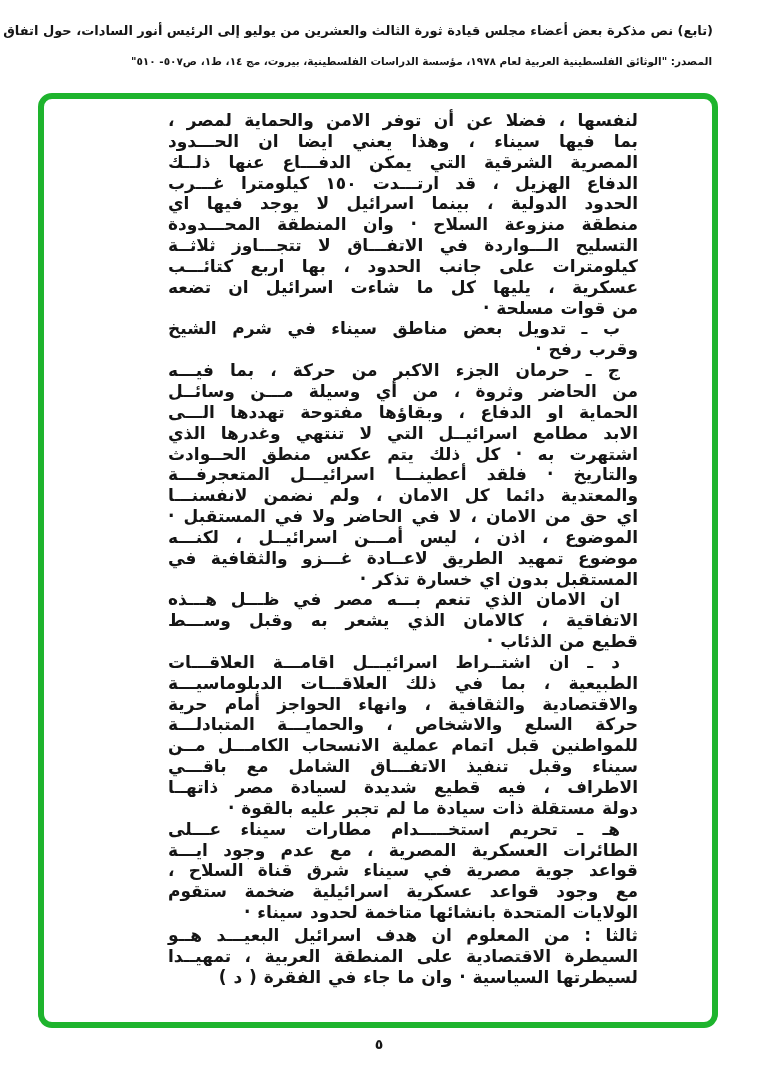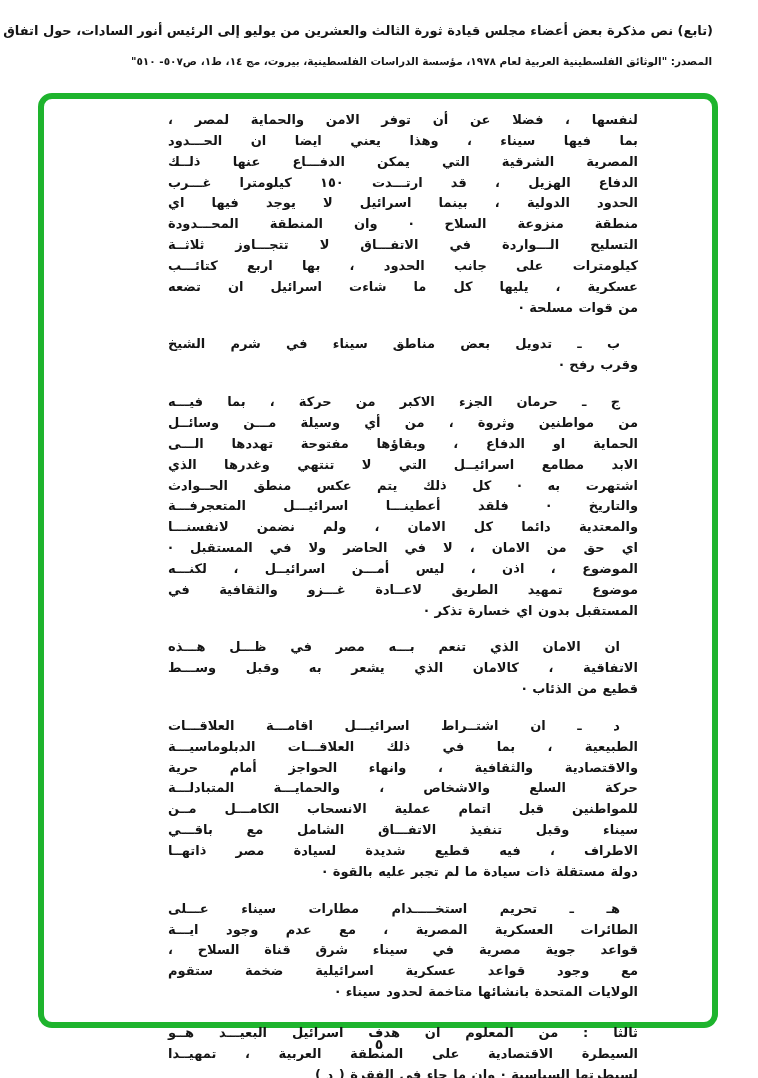--- a/index.html
+++ b/index.html
@@ -33,32 +33,32 @@
   }
   .text-body {
     position: absolute;
     left: 168px; top: 110px;
     width: 470px;
     direction: rtl;
   }
   .line {
     direction: rtl;
     text-align: right;
-    font-size: 13px;
+    font-size: 17px;
     font-weight: bold;
     line-height: 20.85px;
     white-space: normal;
     word-spacing: 1px;
   }
   .line.j {
     text-align: justify;
     text-align-last: justify;
   }
-  .line.ind { padding-right: 18px; margin-top: 16px; }
-  .line.gap { margin-top: 20px; }
+  .line.ind { padding-right: 18px; }
+  .line.gap { margin-top: 2px; }
   .page-number {
     position: absolute; top: 1036px; left: 0; width: 758px;
     text-align: center;
     font-size: 14px; font-weight: bold;
     direction: rtl;
   }
 </style>
 </head>
 <body>
 
@@ -74,21 +74,21 @@
     <div class="line j">الدفاع الهزيل ، قد ارتـــدت ١٥٠ كيلومترا غـــرب</div>
     <div class="line j">الحدود الدولية ، بينما اسرائيل لا يوجد فيها اي</div>
     <div class="line j">منطقة منزوعة السلاح · وان المنطقة المحـــدودة</div>
     <div class="line j">التسليح الـــواردة في الاتفـــاق لا تتجـــاوز ثلاثــة</div>
     <div class="line j">كيلومترات على جانب الحدود ، بها اربع كتائـــب</div>
     <div class="line j">عسكرية ، يليها كل ما شاءت اسرائيل ان تضعه</div>
     <div class="line">من قوات مسلحة ·</div>
     <div class="line j ind">ب ـ تدويل بعض مناطق سيناء في شرم الشيخ</div>
     <div class="line">وقرب رفح ·</div>
     <div class="line j ind">ج ـ حرمان الجزء الاكبر من حركة ، بما فيـــه</div>
-    <div class="line j">من مواطنين وثروة ، من أي وسيلة مـــن وسائــل</div>
+    <div class="line j">من الحاضر وثروة ، من أي وسيلة مـــن وسائــل</div>
     <div class="line j">الحماية او الدفاع ، وبقاؤها مفتوحة تهددها الـــى</div>
     <div class="line j">الابد مطامع اسرائيــل التي لا تنتهي وغدرها الذي</div>
     <div class="line j">اشتهرت به · كل ذلك يتم عكس منطق الحــوادث</div>
     <div class="line j">والتاريخ · فلقد أعطينـــا اسرائيـــل المتعجرفـــة</div>
     <div class="line j">والمعتدية دائما كل الامان ، ولم نضمن لانفسنـــا</div>
     <div class="line j">اي حق من الامان ، لا في الحاضر ولا في المستقبل ·</div>
     <div class="line j">الموضوع ، اذن ، ليس أمـــن اسرائيــل ، لكنـــه</div>
     <div class="line j">موضوع تمهيد الطريق لاعــادة غـــزو والثقافية في</div>
     <div class="line">المستقبل بدون اي خسارة تذكر ·</div>
     <div class="line j ind">ان الامان الذي تنعم بـــه مصر في ظـــل هـــذه</div>

